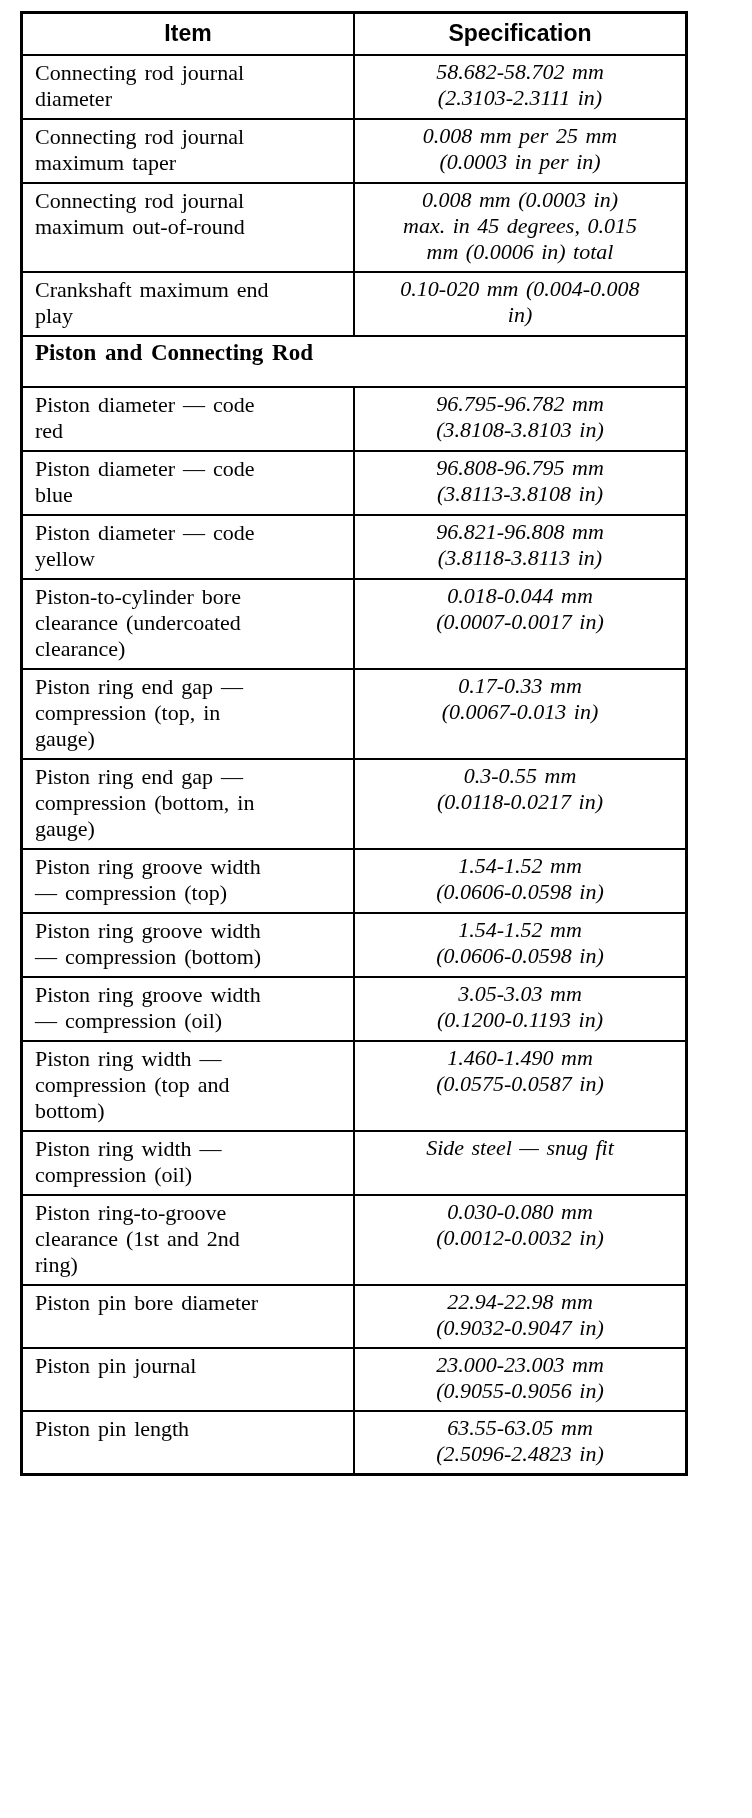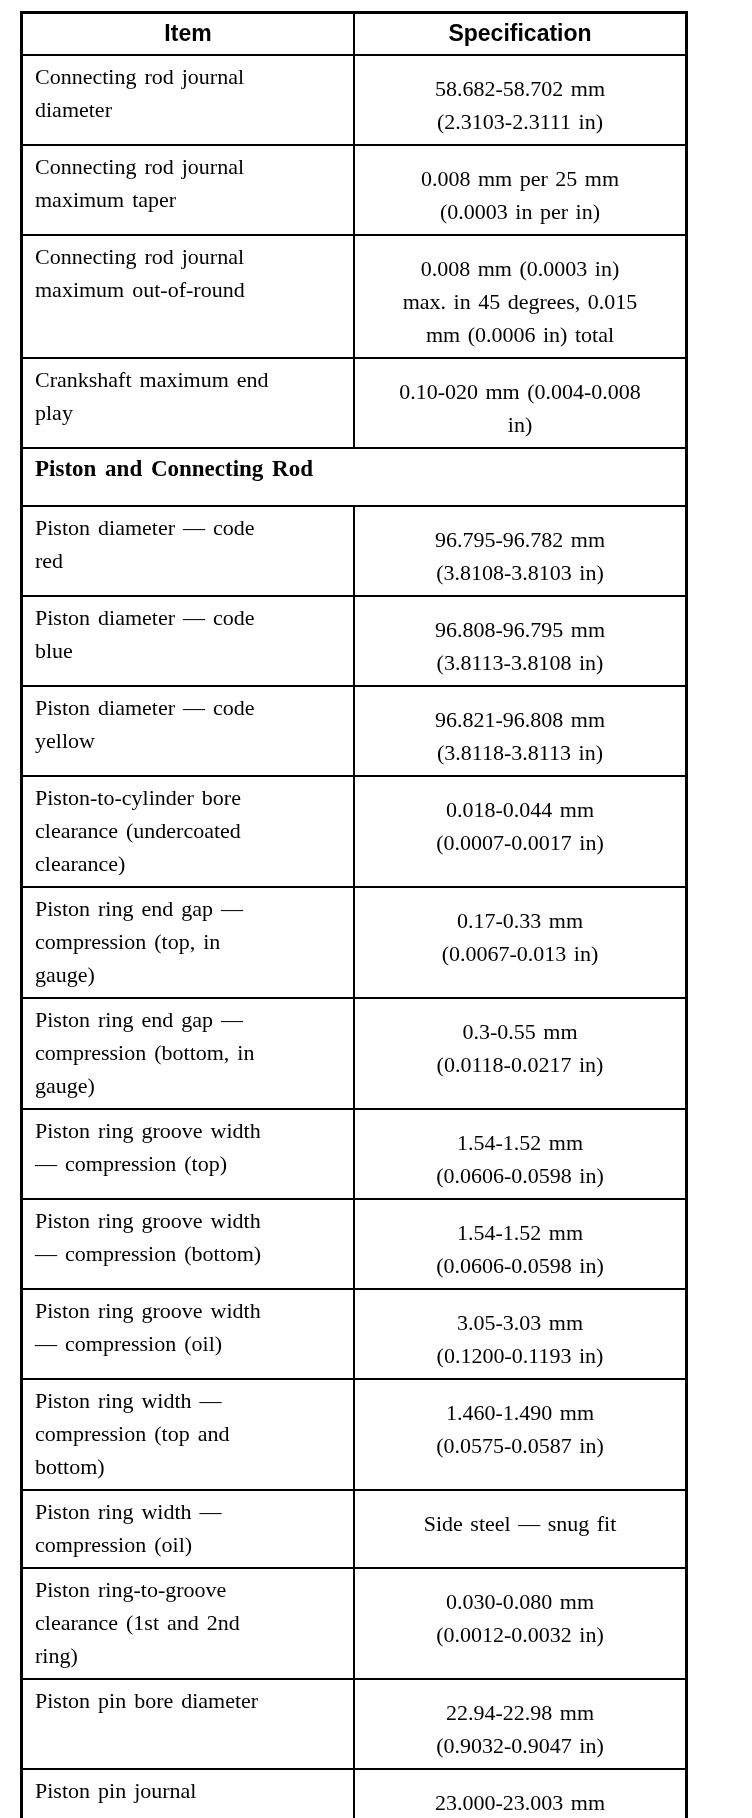--- a/index.html
+++ b/index.html
@@ -32,32 +32,33 @@
   }
   th {
     font-family: "Liberation Sans", sans-serif;
     font-weight: bold;
     font-size: 23px;
     line-height: 33px;
     padding: 3px 6px 4px 6px;
   }
   td {
     font-size: 22px;
-    line-height: 33px;
+    line-height: 26px;
     white-space: pre-line;
   }
   td.item-cell {
     text-align: left;
     padding: 4px 8px 6px 12px;
     word-spacing: 2.5px;
   }
   td.spec-cell {
     text-align: center;
-    padding: 16px 8px 6px 8px;
+    padding: 3px 8px 6px 8px;
     word-spacing: 2px;
+    font-style: italic;
   }
   tr.section-row td {
     font-weight: bold;
     font-size: 23px;
     text-align: left;
     padding: 3px 8px 20px 12px;
     white-space: normal;
     word-spacing: 3px;
   }
 </style>

